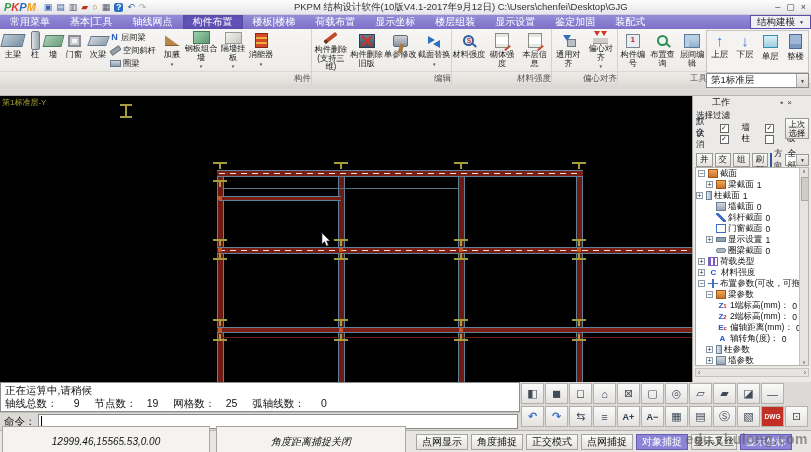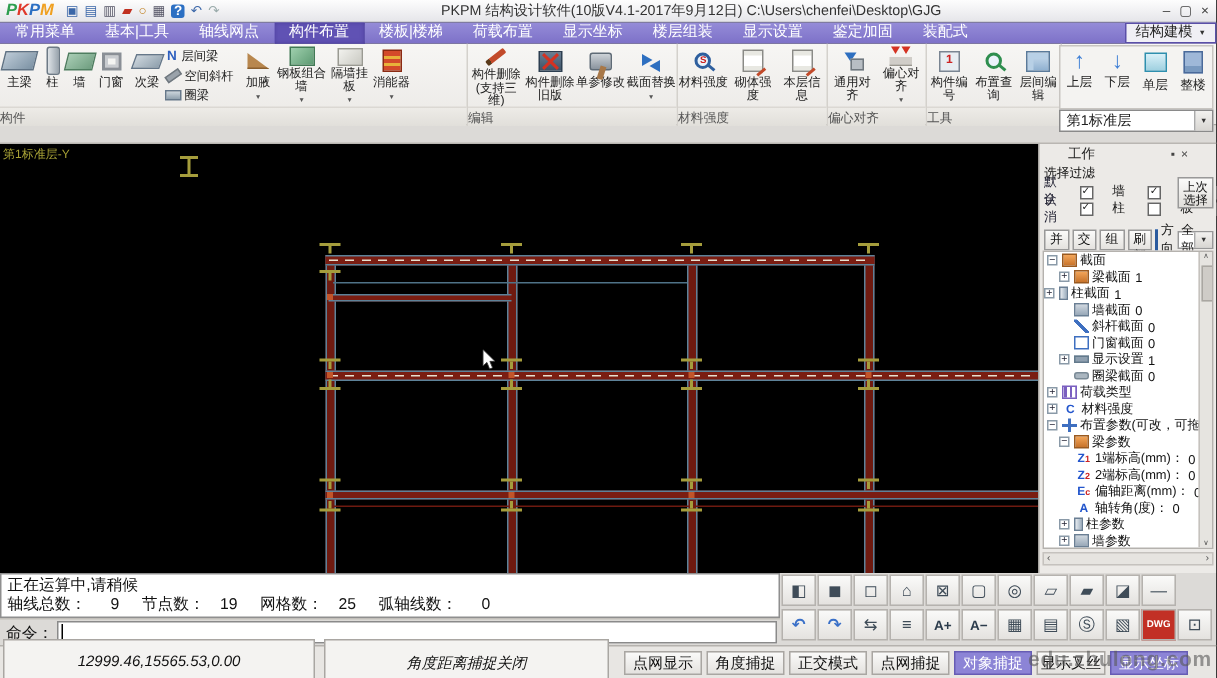--- a/index.html
+++ b/index.html
@@ -23,21 +23,21 @@
   .mtab{padding:0 10px;height:14px;line-height:14px;cursor:default;}
   .mtab.active{background:#6052b4;box-shadow:inset 0 0 3px #4a3e98;}
   .modechip{margin-left:auto;background:#f0eff5;color:#222;height:12px;line-height:12px;
     padding:0 6px;display:flex;align-items:center;gap:4px;border:1px solid #5a4fa8;font-size:9.5px;}
   .modechip .car{font-size:5px;color:#333;}
   
   .ribbonbg{left:0;top:29px;width:811px;height:55px;background:linear-gradient(#f7f6f4,#ebe9e6);border-bottom:1px solid #d2cfca;box-sizing:border-box;}
   .ribbon{left:0;top:29px;width:708px;height:55px;display:flex;}
   .rgroup{position:relative;height:55px;border-right:1px solid #d4d1cc;box-sizing:border-box;}
   .ritems{display:flex;height:43px;align-items:flex-start;}
-  .rglabel{position:absolute;bottom:0;left:0;right:0;height:12px;line-height:12px;text-align:left;
+  .rglabel{position:absolute;bottom:0;left:0;right:0;height:12px;line-height:12px;text-align:right;
     font-size:8.5px;color:#555;background:linear-gradient(#edebe7,#e1dfda);border-top:1px solid #dbd8d3;}
   .ritem{display:flex;flex-direction:column;align-items:center;font-size:8.2px;line-height:8.6px;
     color:#222;text-align:center;padding-top:1px;box-sizing:border-box;height:43px;}
   .ric{height:21px;display:flex;align-items:center;justify-content:center;}
   .dd{font-size:4.5px;color:#555;margin-top:1px;}
   .rstack{display:flex;flex-direction:column;justify-content:space-between;height:40px;padding-top:2px;box-sizing:border-box;}
   .rsrow{display:flex;align-items:center;gap:2px;font-size:8.2px;color:#222;height:12px;}
   
   .i-girder{width:20px;height:11px;background:linear-gradient(135deg,#bccad6,#7c92a4);border:1px solid #5f7284;transform:skewX(-14deg);}
   .i-col{width:7px;height:17px;background:linear-gradient(90deg,#dde2e6,#9aa5ae);border:1px solid #6d7a86;border-radius:2px;}

